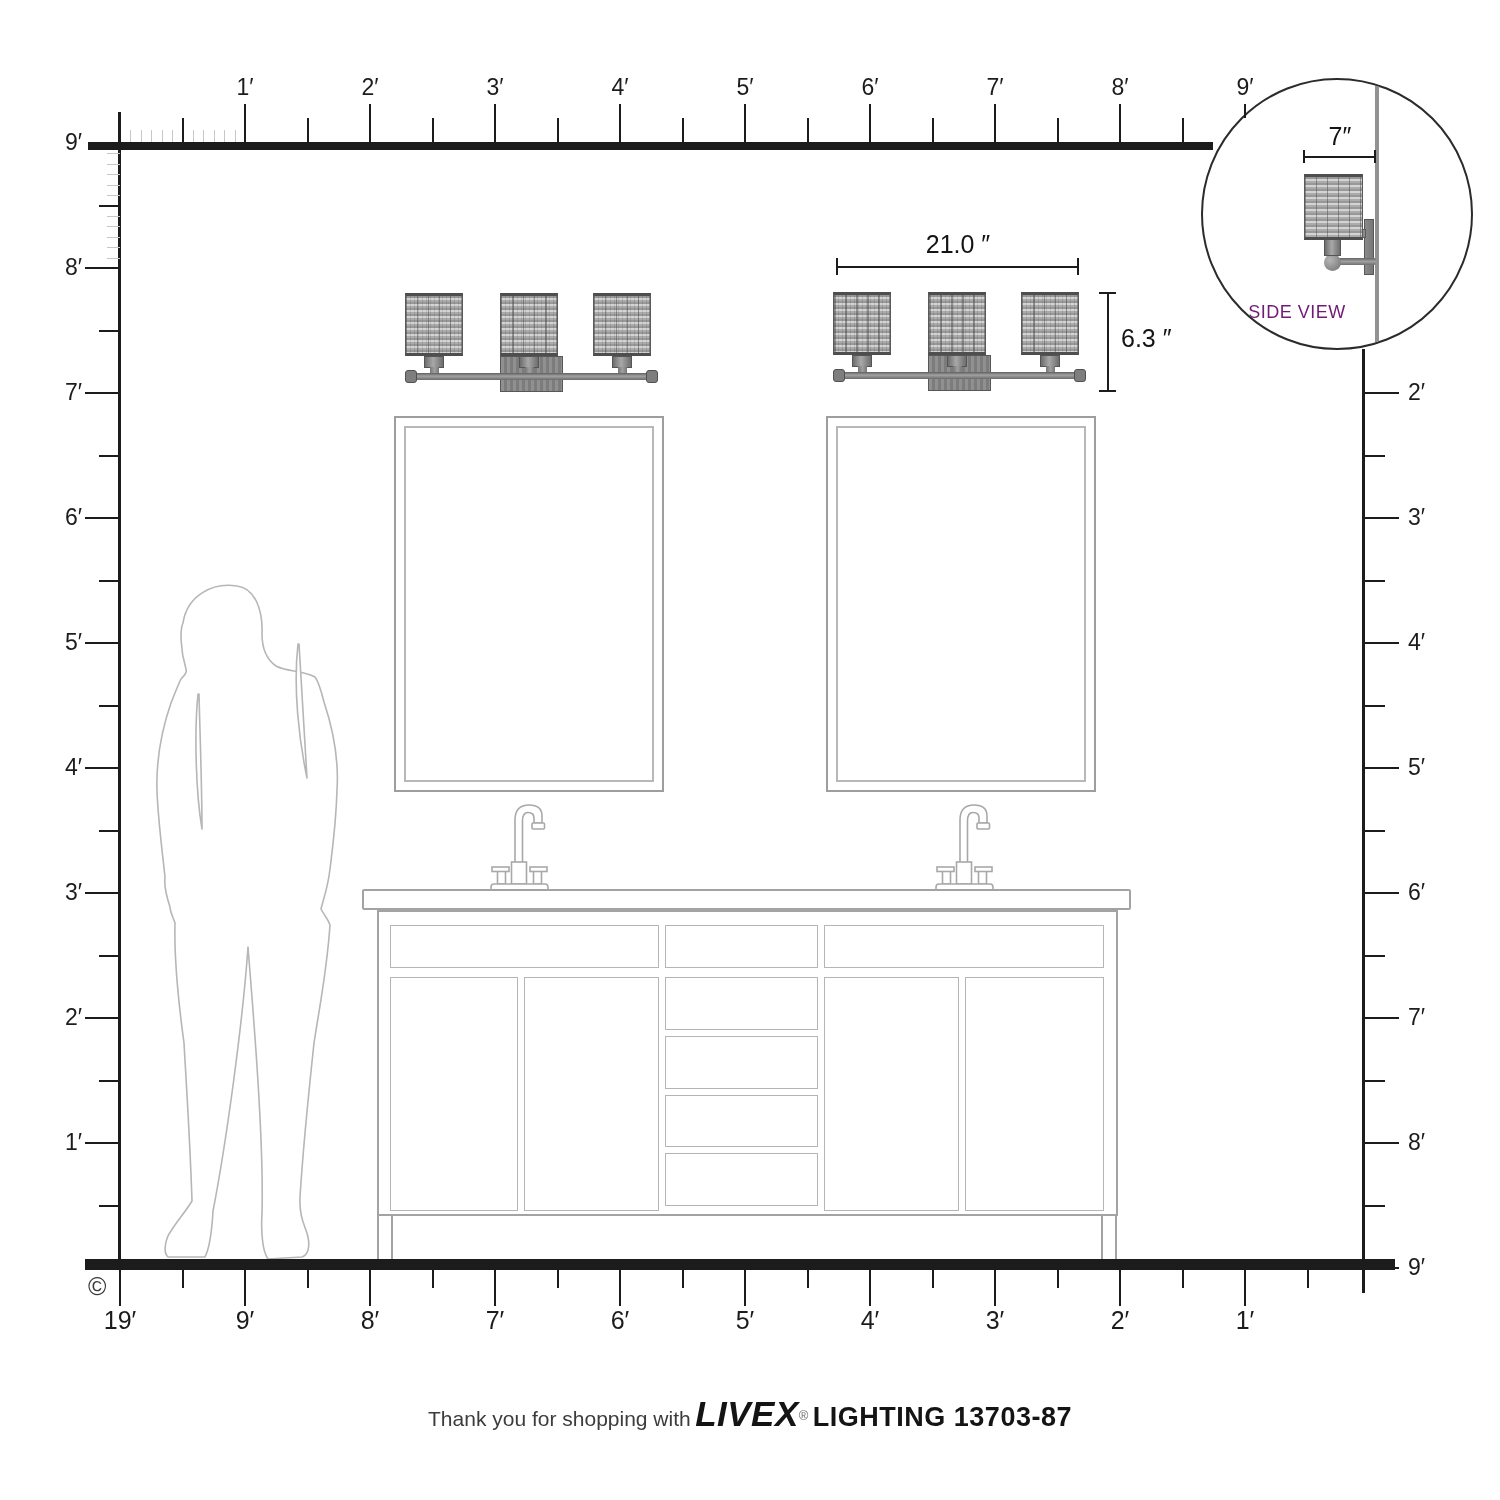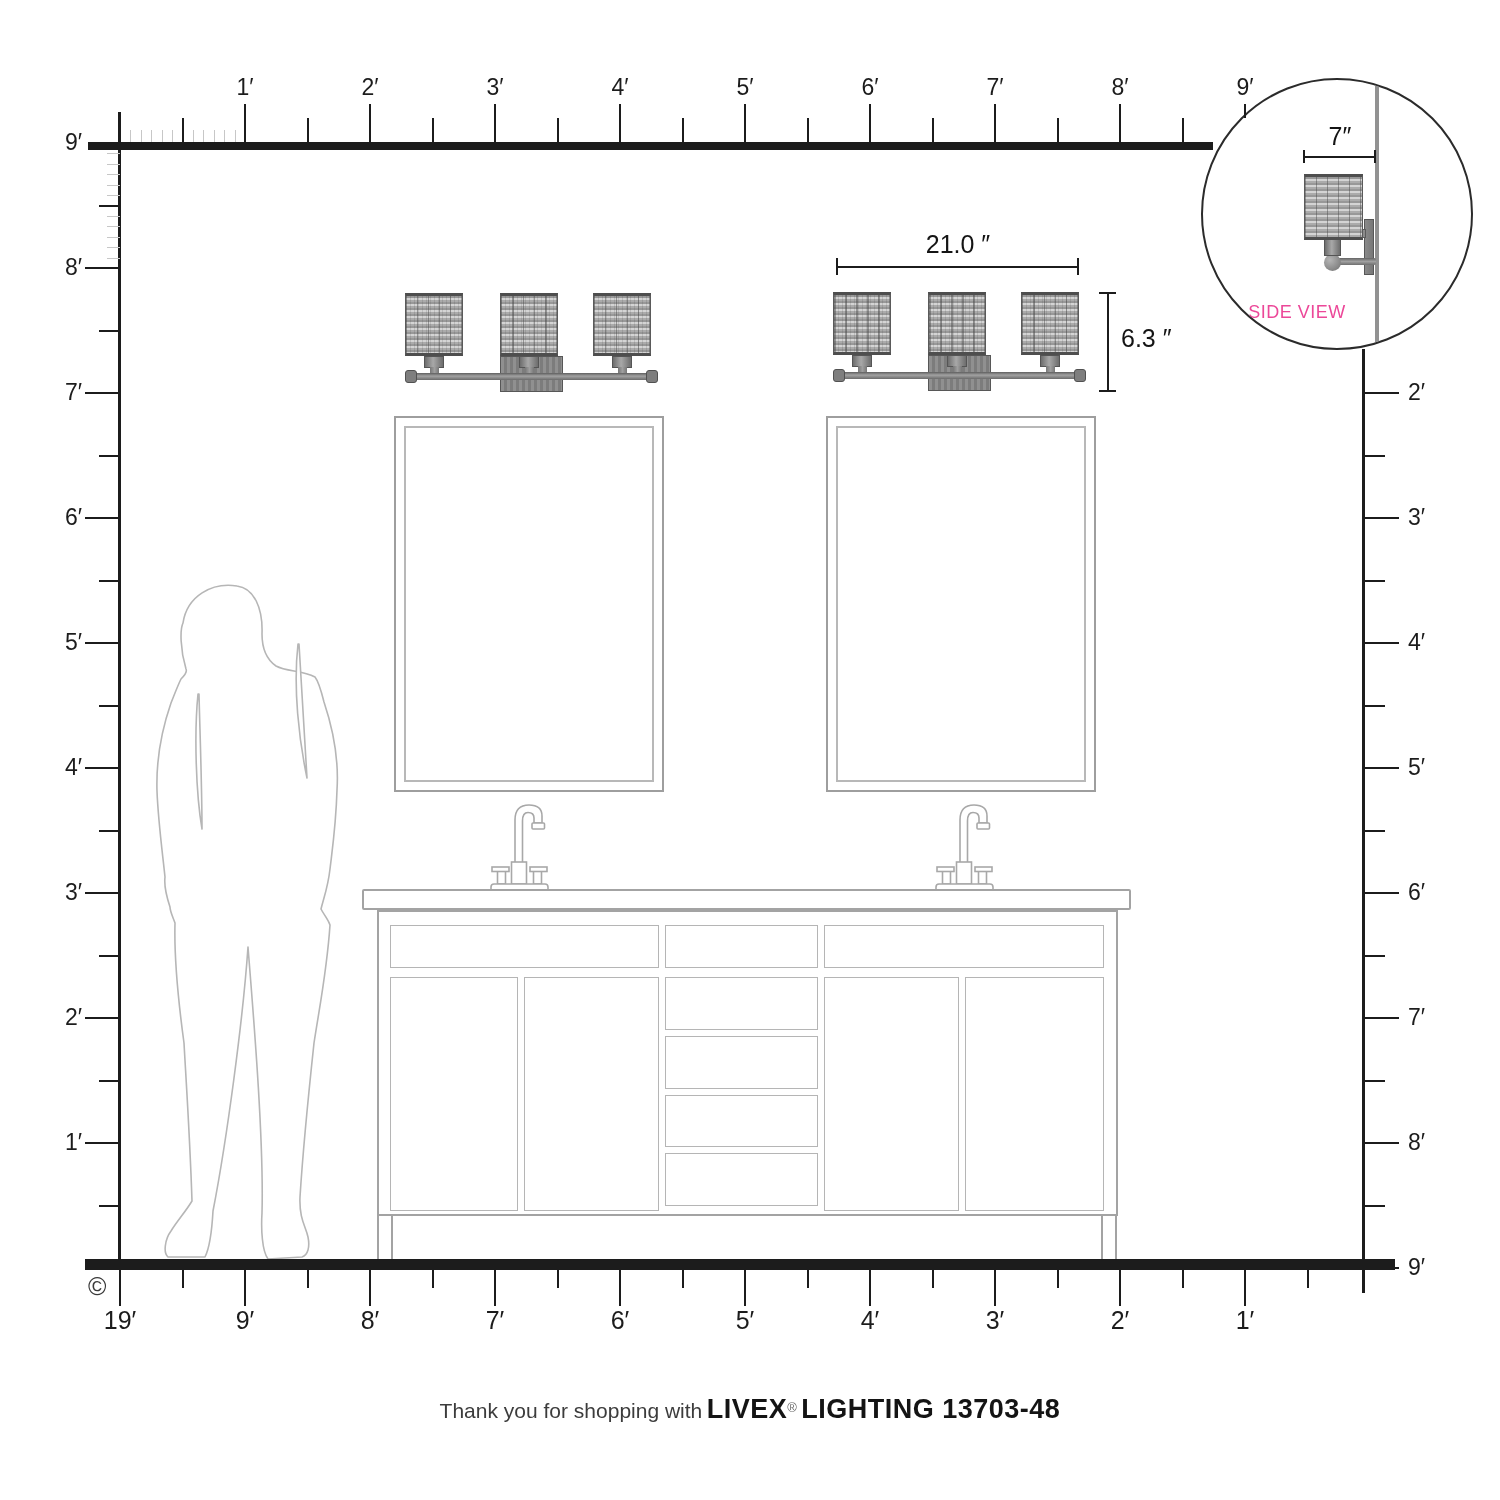--- a/index.html
+++ b/index.html
@@ -48,26 +48,26 @@
     position:absolute;left:1201px;top:78px;width:272px;height:272px;border:2px solid #2b2b2b;border-radius:50%;
     background:#ffffff;overflow:hidden;box-sizing:border-box;z-index:4;
   }
   .sv-shade{
     position:absolute;left:101px;top:94px;width:59px;height:66px;box-sizing:border-box;
     background:
       repeating-linear-gradient(90deg, rgba(70,70,70,0.45) 0 1.5px, rgba(255,255,255,0) 1.5px 11px),
       repeating-linear-gradient(180deg,#989898 0 2px,#d4d4d4 2px 4px,#ababab 4px 6px);
     border:1px solid #5a5a5a;border-top:3px solid #4e4e4e;border-bottom:3px solid #4e4e4e;
   }
-  .sv-text{position:absolute;left:14px;top:222px;width:160px;text-align:center;font-size:18px;color:#ec4899;letter-spacing:0.5px;}
+  .sv-text{position:absolute;left:14px;top:222px;width:160px;text-align:center;font-size:18px;color:#701a75;letter-spacing:0.5px;}
   
   #note{position:absolute;top:1336px;right:48px;font-size:26px;color:#141414;}
   #footer{position:absolute;left:0;top:1394px;width:100%;text-align:center;color:#141414;}
   #footer .thanks{font-size:21px;color:#3c3c3c;}
-  #footer .brand{font-size:27px;font-weight:bold;letter-spacing:0.5px;}
+  #footer .brand{font-size:35px;font-weight:bold;letter-spacing:0.5px;font-style:italic;}
   #footer .reg{font-size:13px;color:#6a6a6a;vertical-align:super;}
   #footer .product{font-size:27px;font-weight:bold;letter-spacing:0.5px;}
   #copyright{position:absolute;left:88px;top:1272px;font-size:25px;color:#3a3a3a;}
   .z6{z-index:6;}
 </style>
 </head>
 <body>
 
 <div id="stage">
 
@@ -335,15 +335,15 @@
   <div class="ln-light" style="left:824px;top:977px;width:135px;height:234px;"></div>
   <div class="ln-light" style="left:965px;top:977px;width:139px;height:234px;"></div>
   <div class="ln" style="left:377px;top:1216px;width:16px;height:45px;border-top:none;"></div>
   <div class="ln" style="left:1101px;top:1216px;width:16px;height:45px;border-top:none;"></div>
 
   <div id="copyright">©</div>
   <div id="footer">
     <span class="thanks">Thank you for shopping with</span>
     <span> </span>
     <span class="brand">LIVEX</span><span class="reg">®</span>
-    <span class="product">LIGHTING 13703-48</span>
+    <span class="product">LIGHTING 13703-87</span>
   </div>
 </div>
 
 </body></html>

